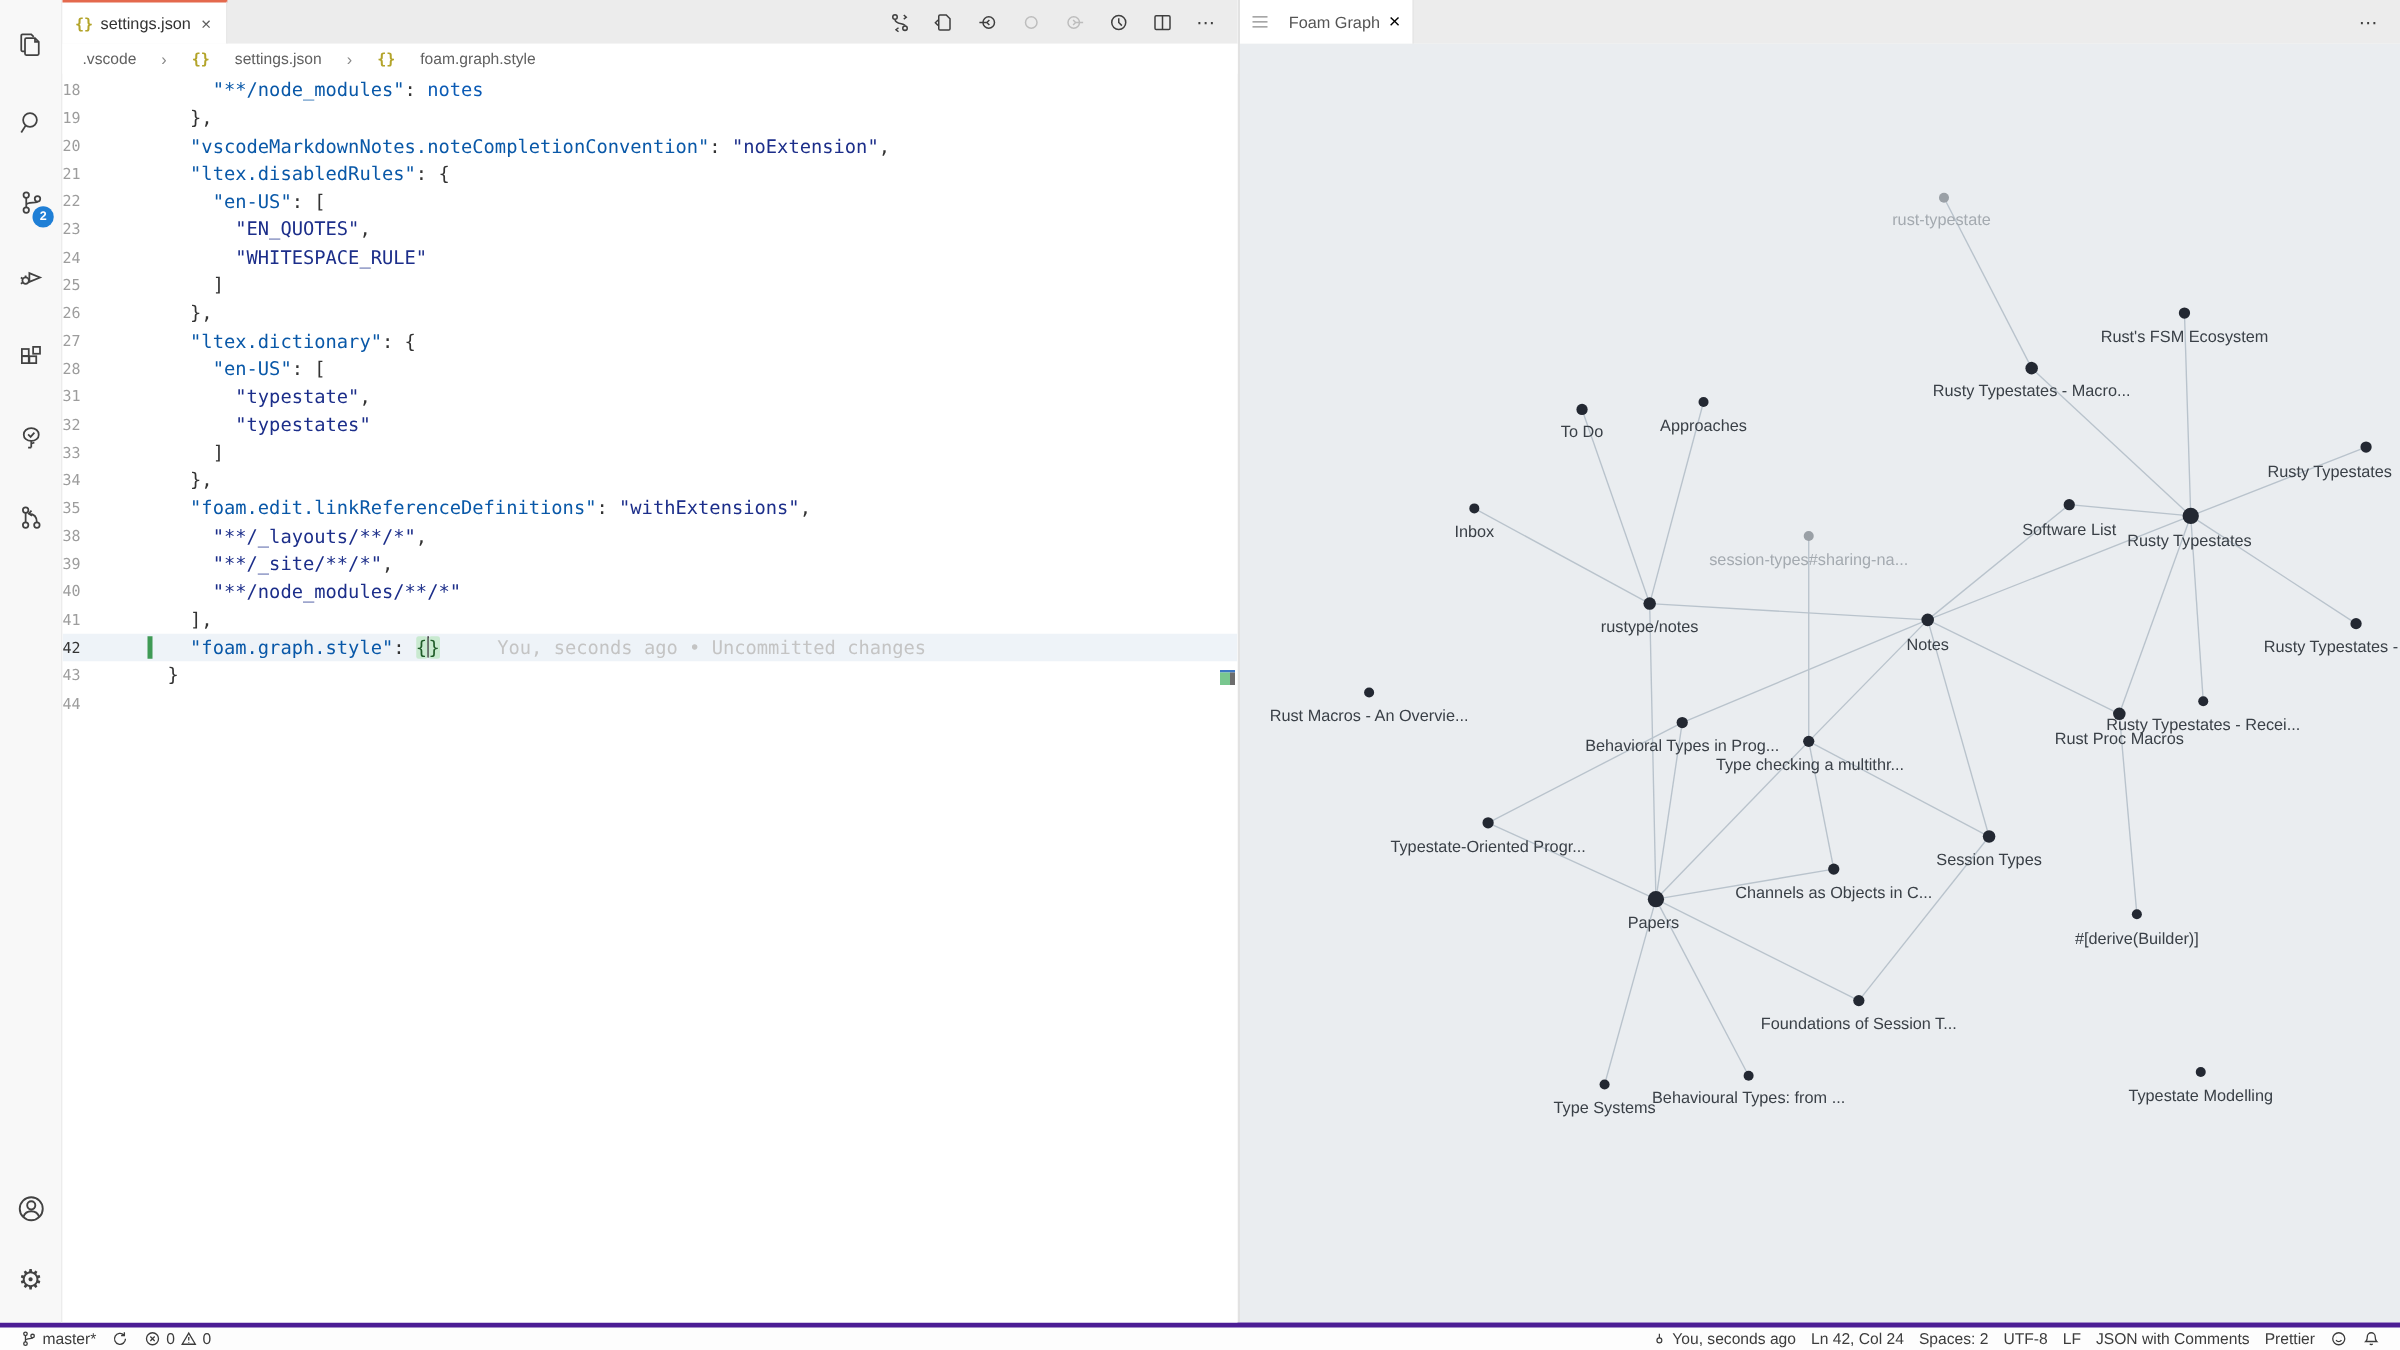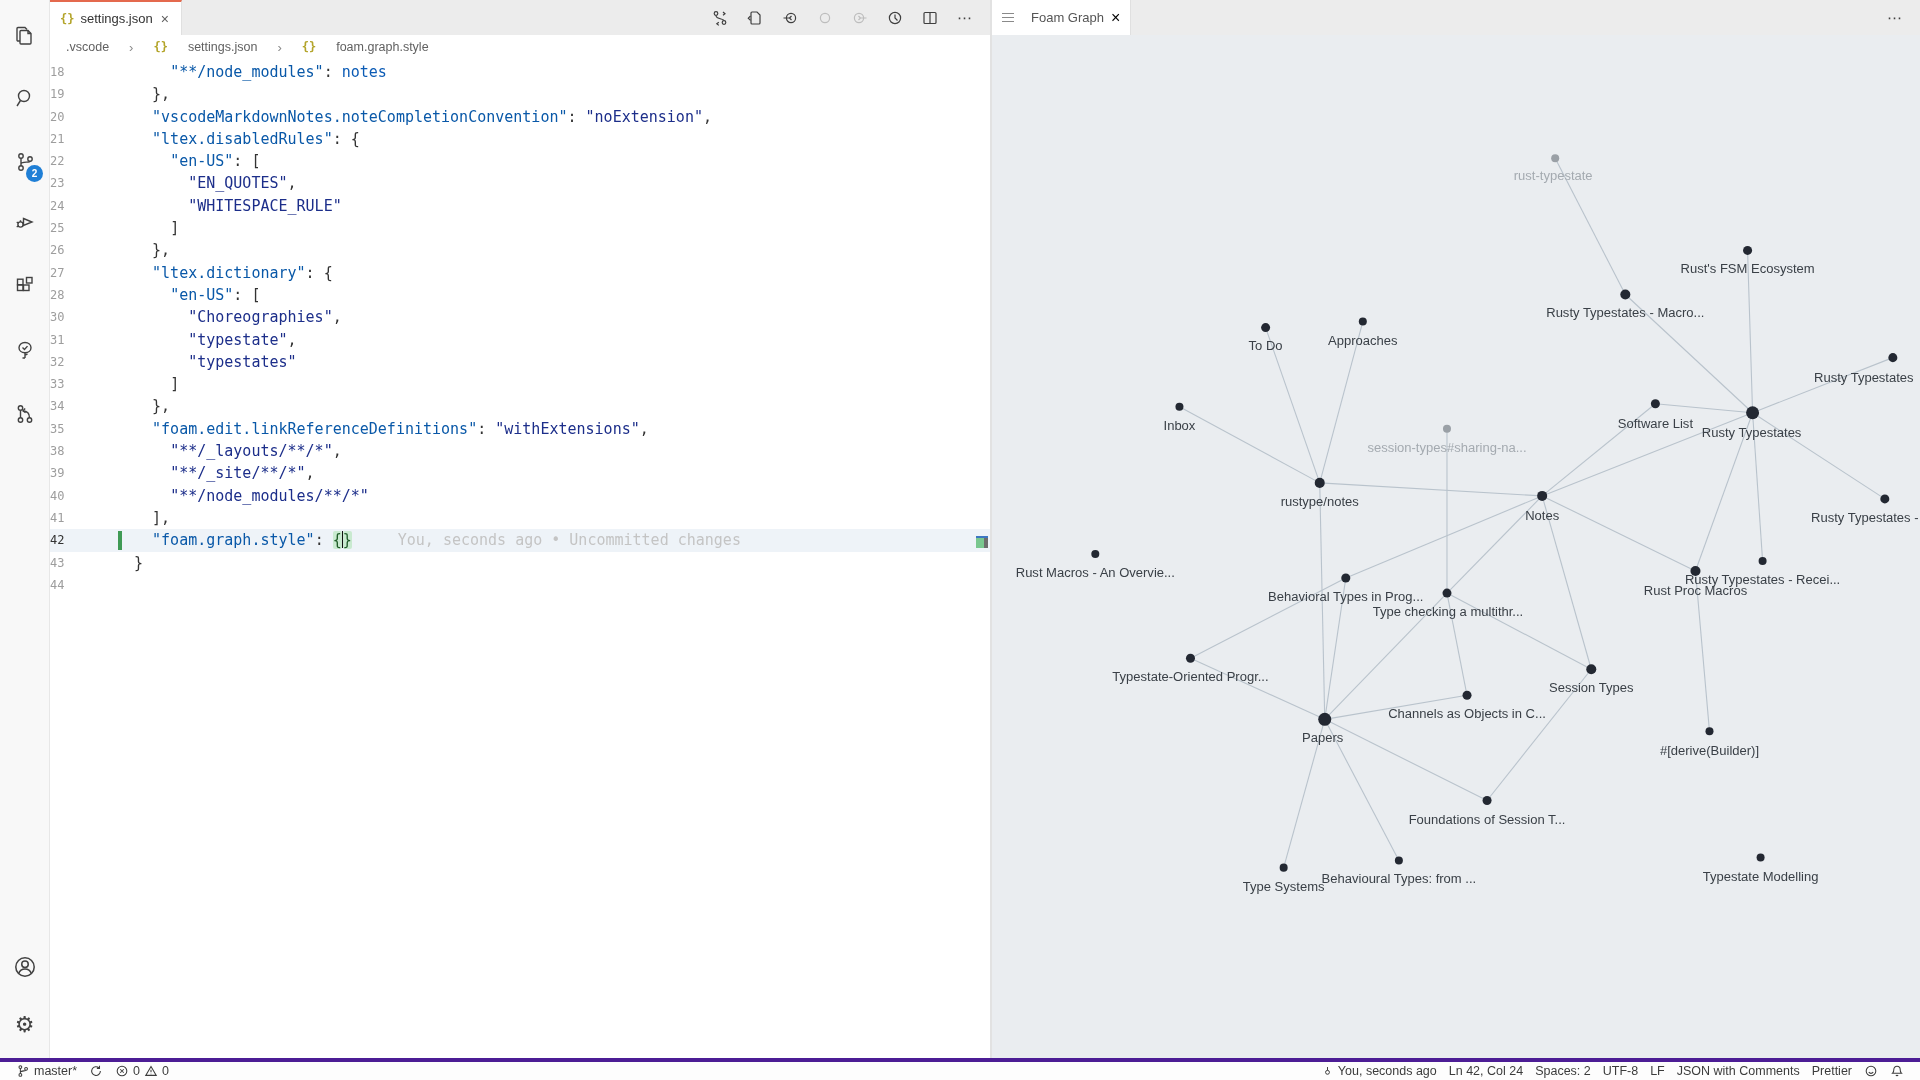--- a/index.html
+++ b/index.html
@@ -266,24 +266,20 @@
               <span class="num">26</span>
               <span class="lc"><span class="tk-ws">  </span><span class="tk-pun">},</span></span>
             </div>
             <div class="line">
               <span class="num">27</span>
               <span class="lc"><span class="tk-ws">  </span><span class="tk-key">"ltex.dictionary"</span><span class="tk-pun">: {</span></span>
             </div>
             <div class="line">
               <span class="num">28</span>
               <span class="lc"><span class="tk-ws">    </span><span class="tk-key">"en-US"</span><span class="tk-pun">: [</span></span>
-            </div>
-            <div class="line">
-              <span class="num">30</span>
-              <span class="lc"><span class="tk-ws">      </span><span class="tk-str">"Choreographies"</span><span class="tk-pun">,</span></span>
             </div>
             <div class="line">
               <span class="num">31</span>
               <span class="lc"><span class="tk-ws">      </span><span class="tk-str">"typestate"</span><span class="tk-pun">,</span></span>
             </div>
             <div class="line">
               <span class="num">32</span>
               <span class="lc"><span class="tk-ws">      </span><span class="tk-str">"typestates"</span></span>
             </div>
             <div class="line">

